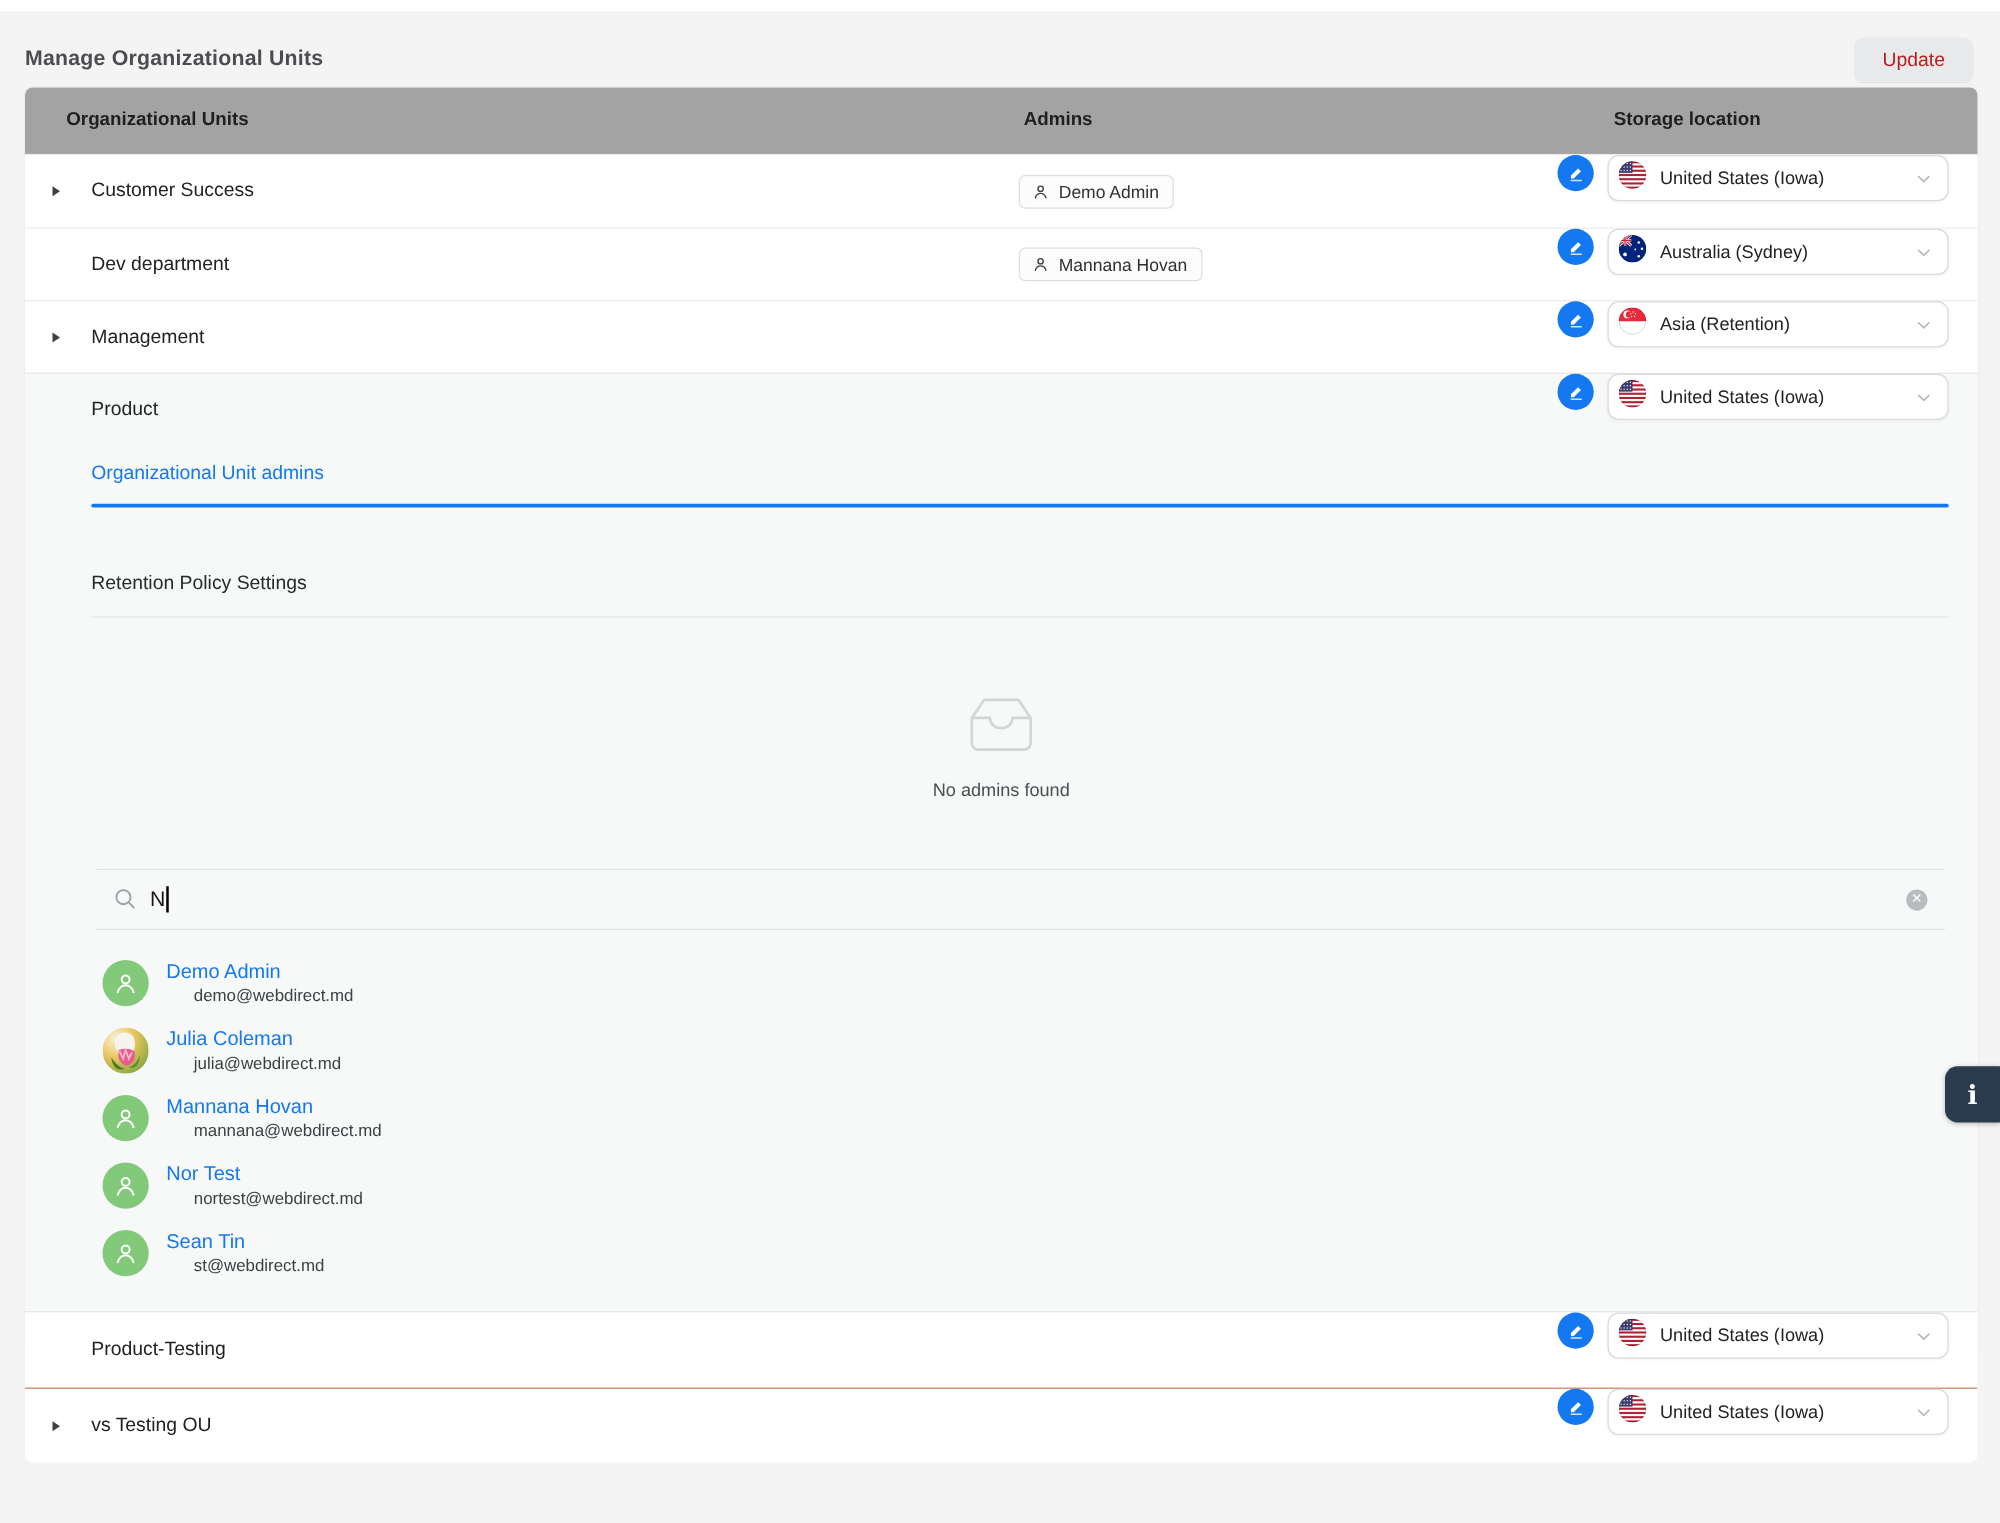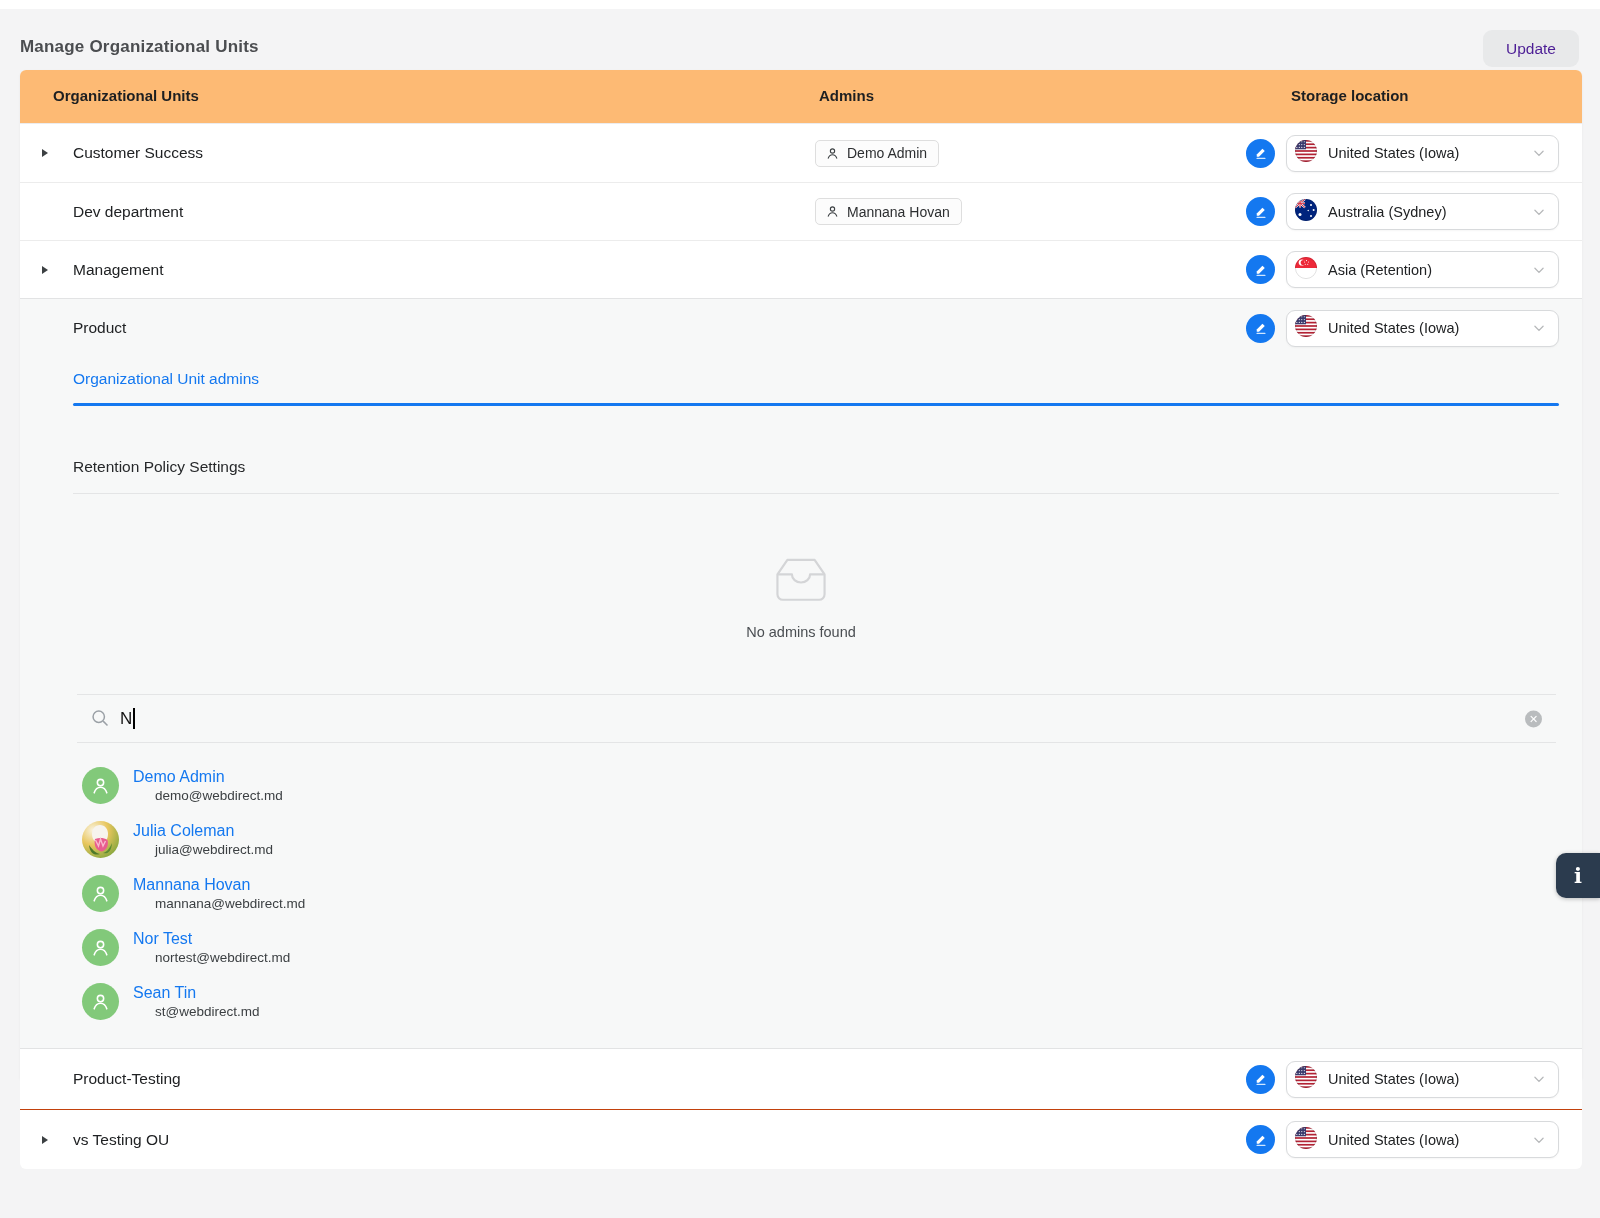--- a/index.html
+++ b/index.html
@@ -11,31 +11,31 @@
   .top-strip { position:absolute; left:0; top:0; width:100%; height:9px; background:#ffffff; }
 
   
   .page-title {
     position:absolute; left:20px; top:37px;
     font-size:17px; font-weight:700; color:#4b4d50; letter-spacing:.2px;
   }
   .update-btn {
     position:absolute; left:1483px; top:30px; width:96px; height:37px;
     background:#e8e9ea; border:none; border-radius:9px;
-    color:#4c1d95; font-size:15.5px; font-family:inherit; cursor:default;
+    color:#b91c1c; font-size:15.5px; font-family:inherit; cursor:default;
   }
 
   
   .card {
     position:absolute; left:20px; top:70px; width:1562px; height:1012px;
     background:#ffffff; border-radius:6px;
     box-shadow:0 1px 3px rgba(0,0,0,.05);
   }
   .thead {
-    height:54px; background:#fdba74; border-bottom:1px solid #ececee;
+    height:54px; background:#a3a3a3; border-bottom:1px solid #ececee;
     border-radius:6px 6px 0 0; position:relative;
   }
   .thead .h { position:absolute; top:17px; font-size:15px; font-weight:700; color:#1d1f21; }
   .h-ou { left:33px; }
   .h-admins { left:799px; }
   .h-storage { left:1271px; }
 
   
   .row { position:relative; height:58px; background:#fff; }
   .rows-top .row + .row { border-top:1px solid #ececec; }
@@ -58,21 +58,21 @@
     display:flex; align-items:center; gap:8px;
   }
   .chip {
     display:inline-flex; align-items:center; gap:7px;
     height:27px; padding:0 11px 0 9px;
     background:#fcfcfc; border:1px solid #dedede; border-radius:5px;
     font-size:14px; color:#2d2f31; cursor:pointer; white-space:nowrap;
   }
   .cell-storage {
     position:absolute; right:23px; top:0; height:100%;
-    display:flex; align-items:center; gap:11px;
+    display:flex; gap:11px;
   }
   .edit-btn {
     width:29px; height:29px; border-radius:50%; border:none;
     background:#1478f0; display:flex; align-items:center; justify-content:center;
     cursor:pointer; flex:0 0 auto; padding:0;
   }
   .dropdown {
     width:273px; height:37px; background:#fff;
     border:1px solid #d8dadc; border-radius:9px;
     display:flex; align-items:center; gap:11px; padding:0 12px 0 8px;

